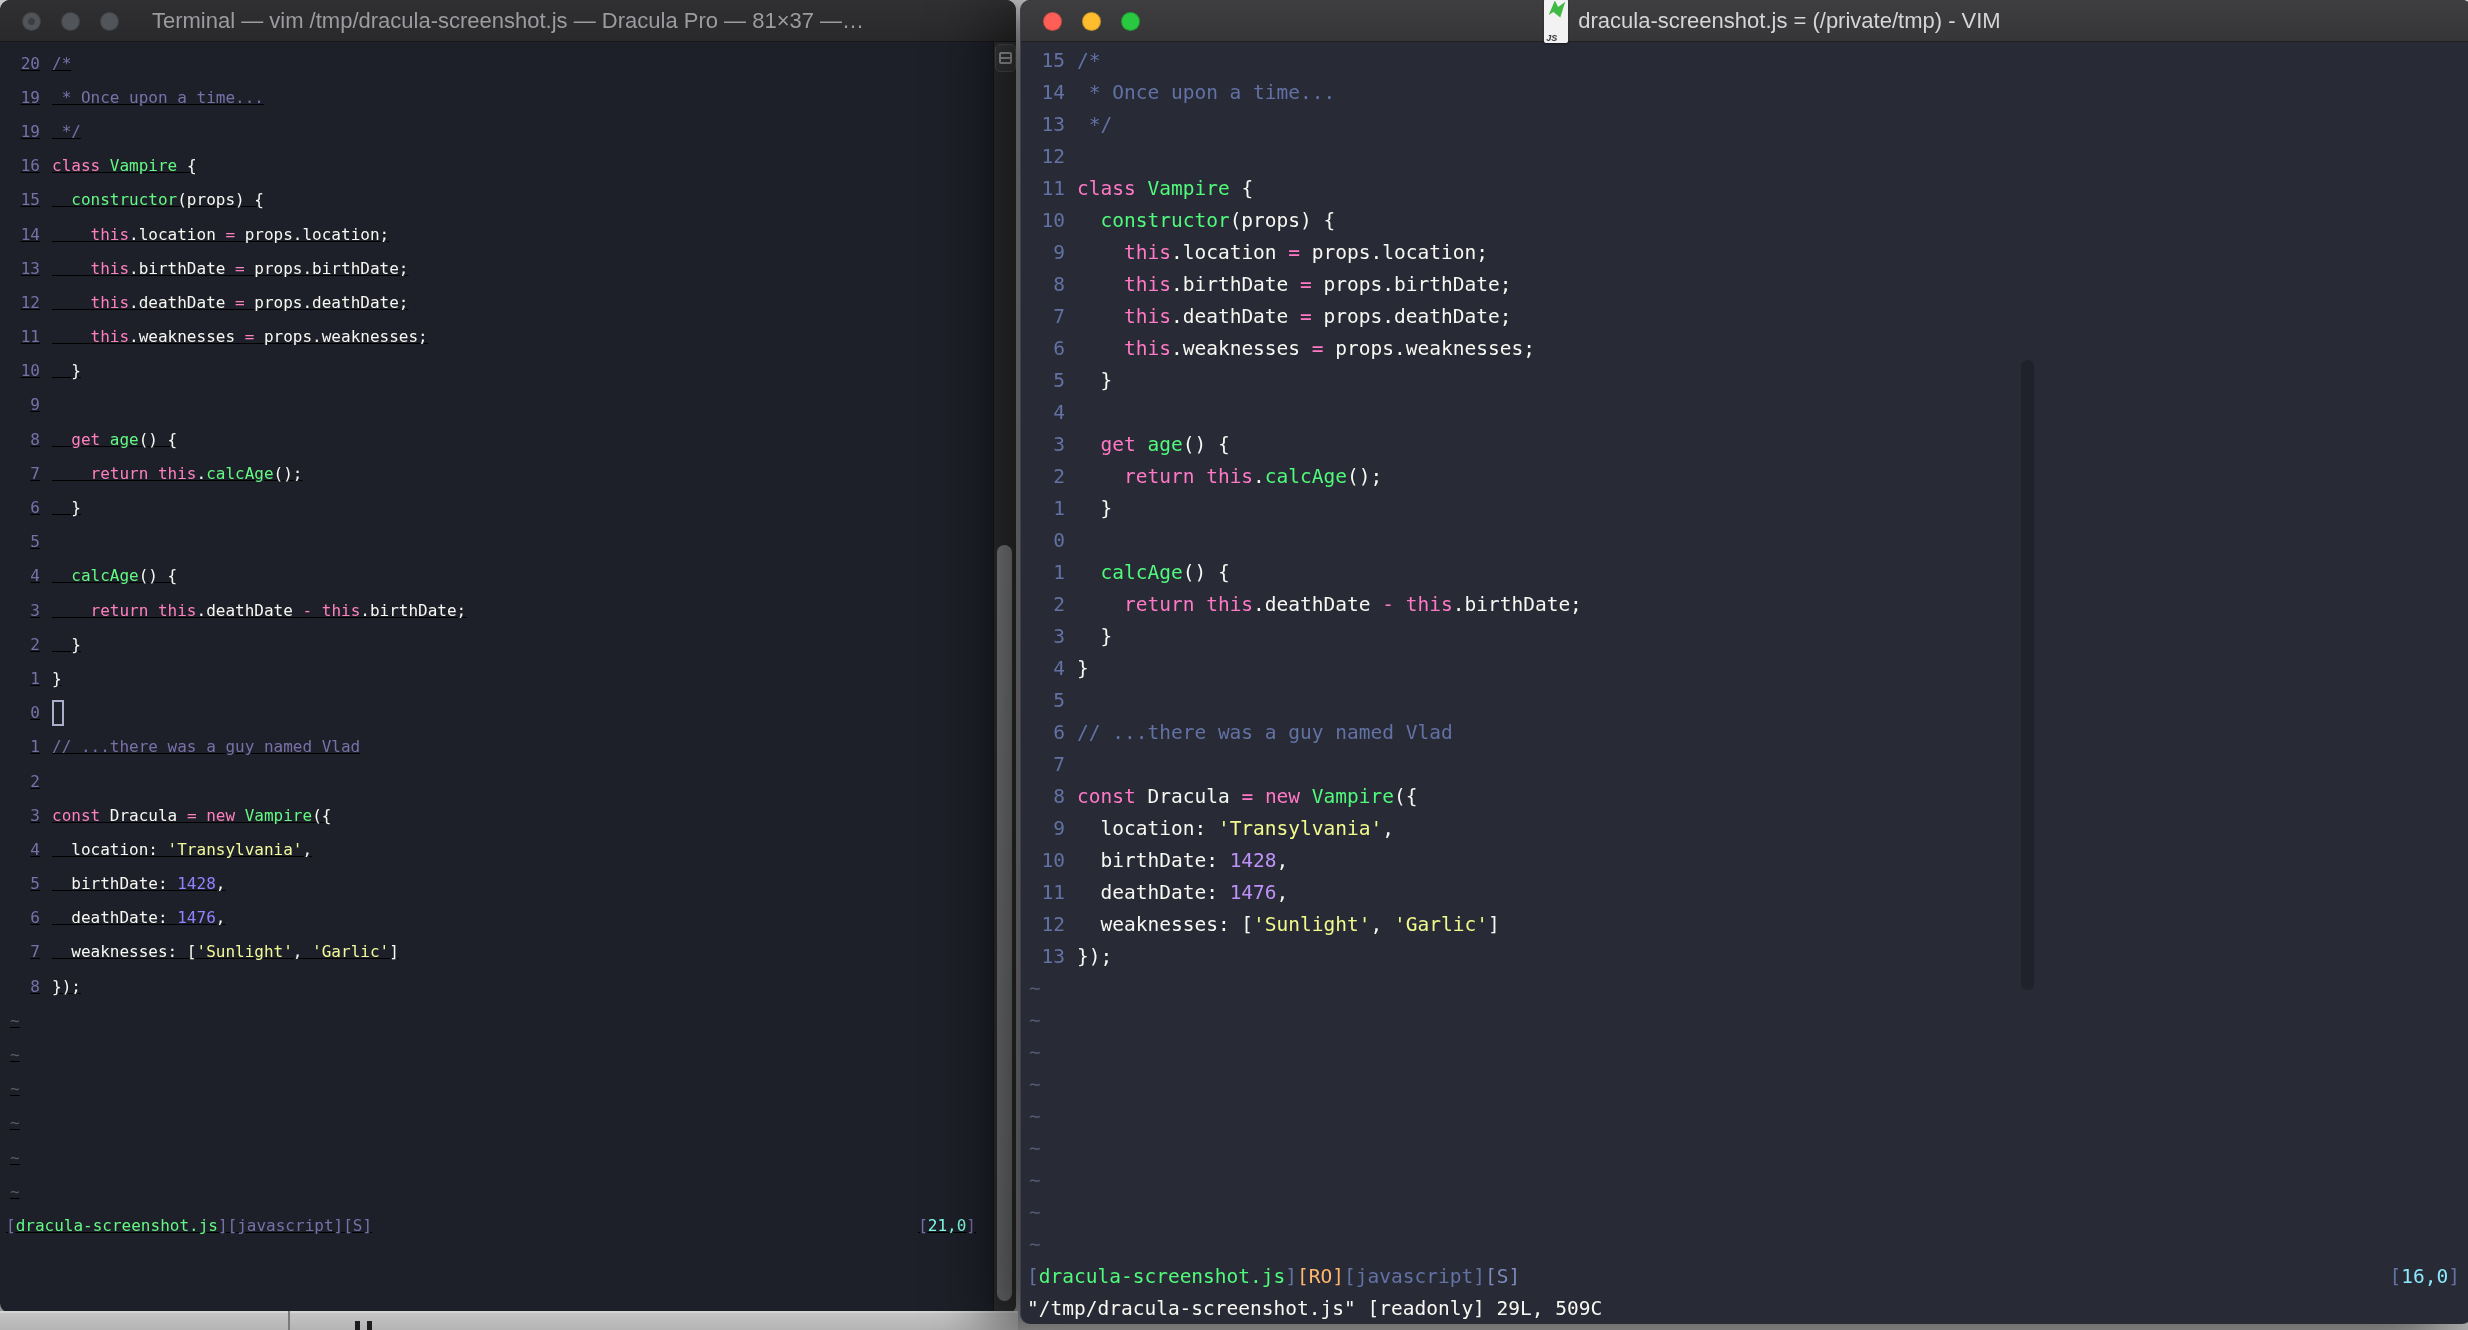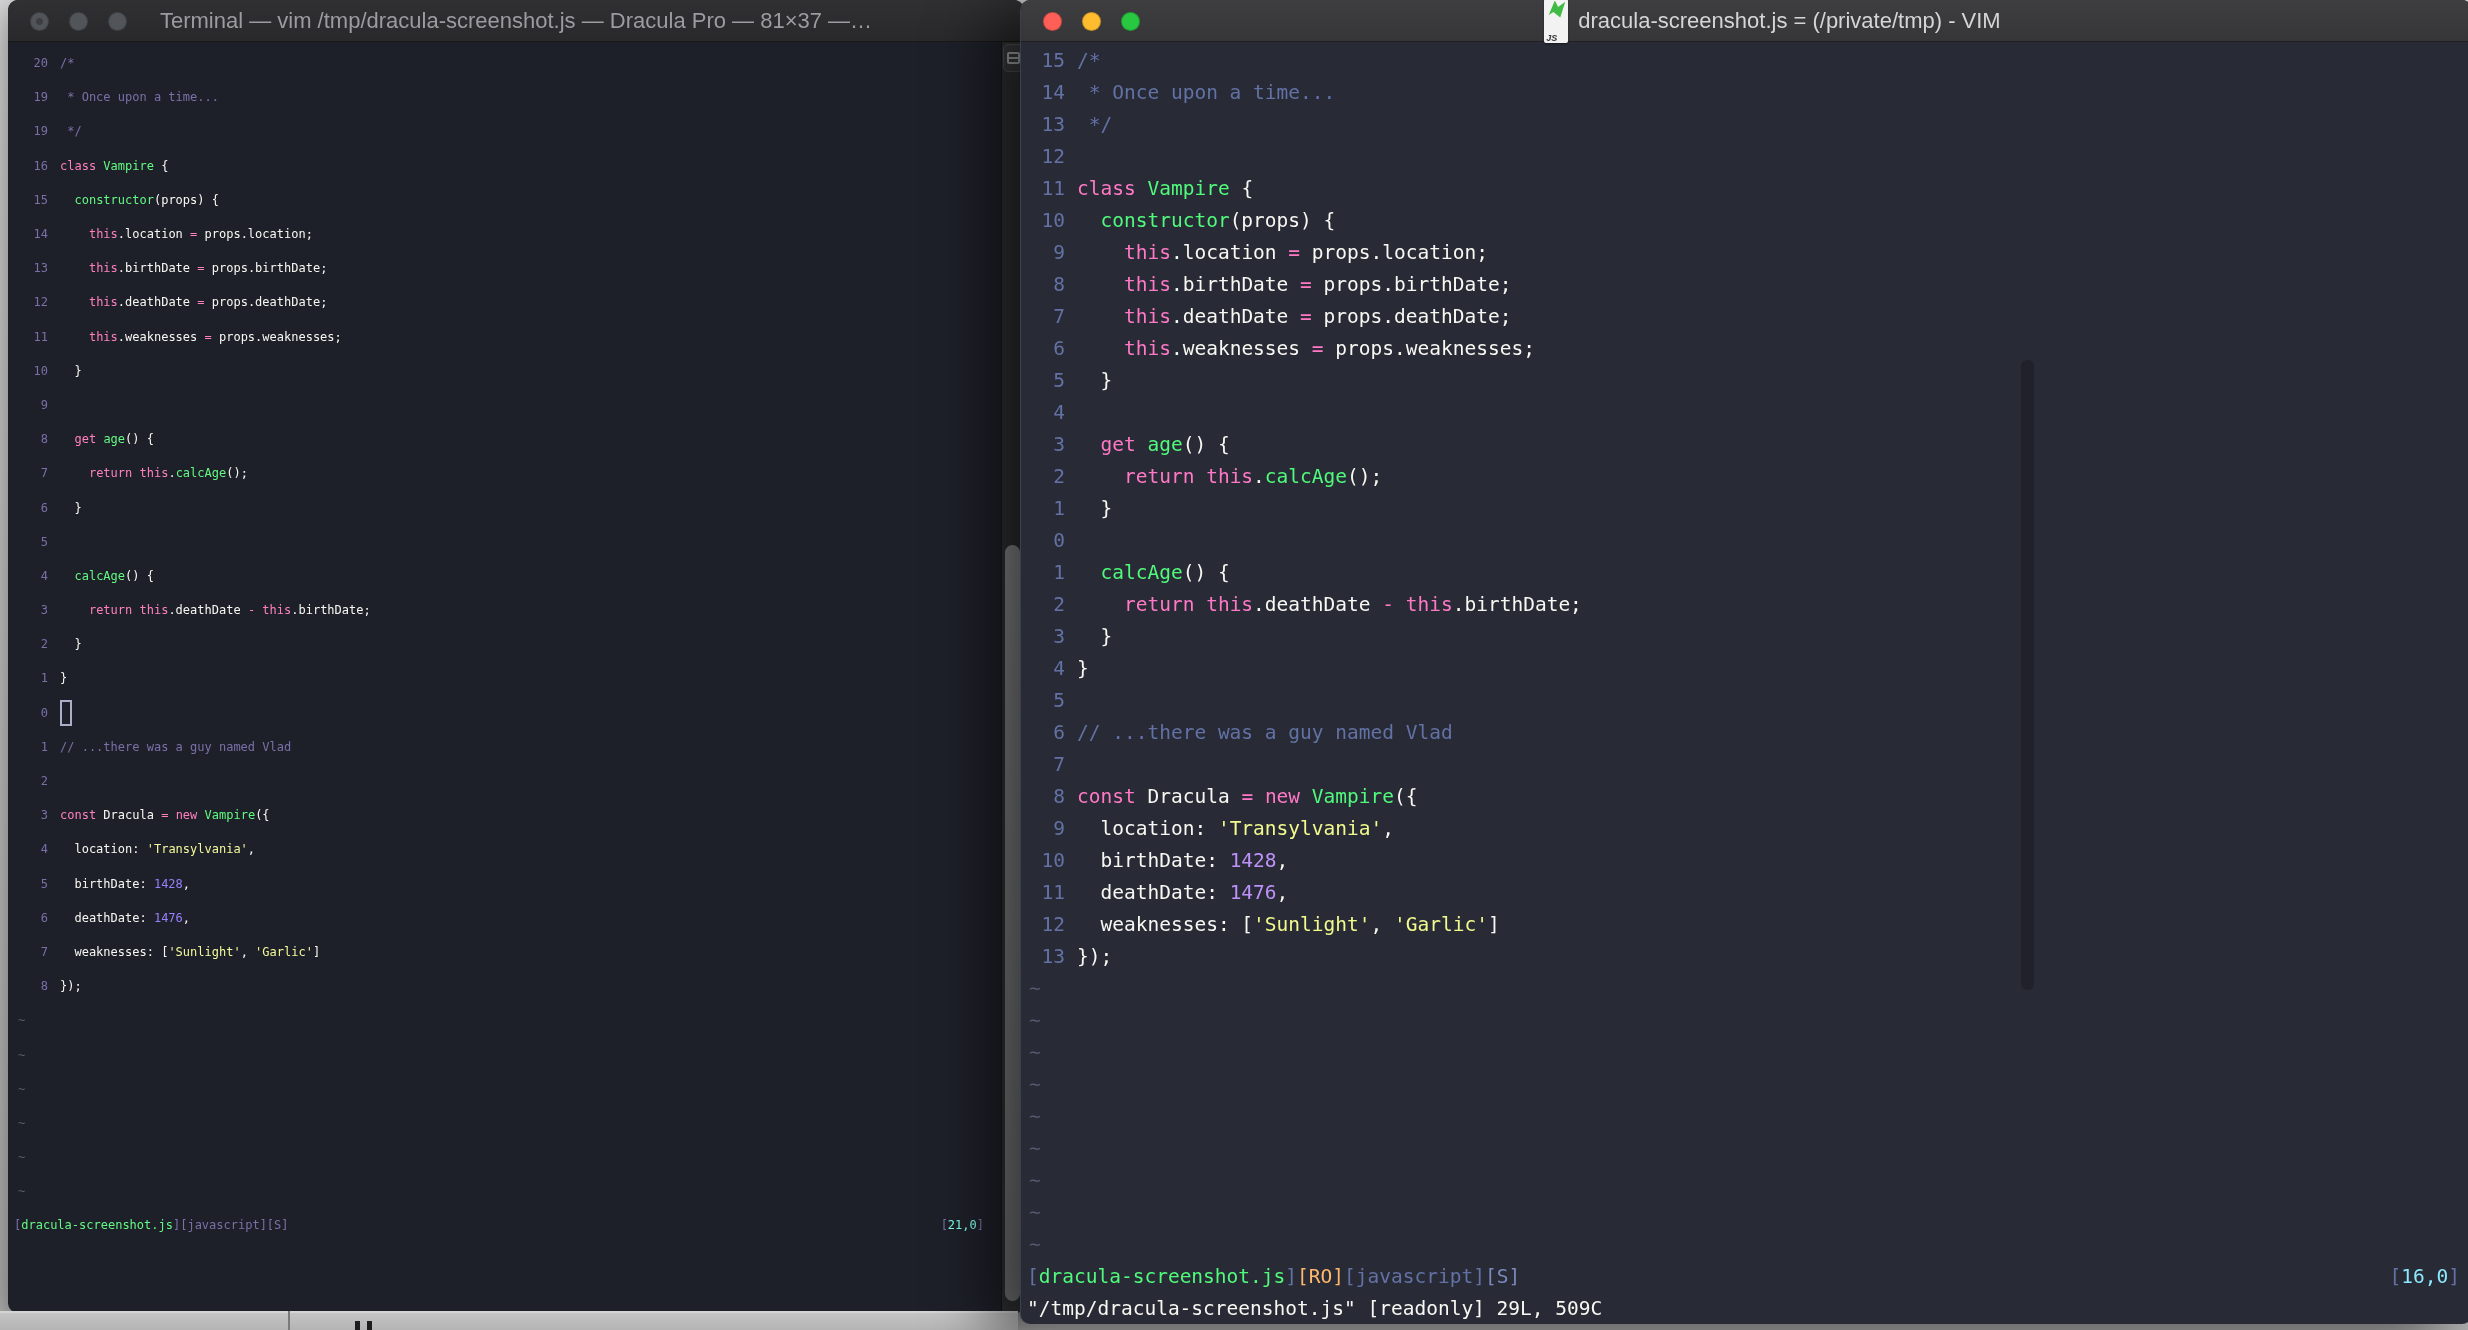--- a/index.html
+++ b/index.html
@@ -1,20 +1,20 @@
 <!DOCTYPE html>
 <html><head>
 <meta charset="utf-8">
 <style>
   * { margin:0; padding:0; box-sizing:border-box; }
   html,body { width:2468px; height:1330px; overflow:hidden; }
   body { position:relative; background:linear-gradient(#D8D8D8,#B2B2B2); font-family:"DejaVu Sans Mono", monospace; }
 
   .window { position:absolute; }
-  #left-window  { left:8px; top:0; width:1016px; height:1313px; background:var(--bg);
+  #left-window  { left:0; top:0; width:1016px; height:1313px; background:var(--bg);
                   border-radius:10px; box-shadow:0 10px 34px rgba(0,0,0,.45); }
   #right-window { left:1020px; top:0; width:1452px; height:1324px; background:var(--bg);
                   border-radius:10px; box-shadow:-30px 12px 60px rgba(0,0,0,.55); z-index:5;
                   border-left:1px solid #3C3F4E; }
 
   .titlebar { position:absolute; top:0; left:0; right:0; height:42px;
               border-radius:10px 10px 0 0; background:linear-gradient(var(--title-bg), var(--title-bg-b));
               border-bottom:1px solid rgba(0,0,0,.5); }
   .lights { position:absolute; left:22px; top:0; height:42px; display:flex; align-items:center; gap:20px; z-index:2; }
   .light { width:19px; height:19px; border-radius:50%; border:1px solid rgba(0,0,0,.2); }
@@ -34,21 +34,21 @@
   .doc-leaf { position:absolute; left:3px; top:2px; width:18px; height:17px; background:#3FBA44;
               clip-path:polygon(8% 85%, 42% 0%, 60% 38%, 100% 8%, 72% 100%, 34% 68%); }
   .doc-js   { position:absolute; left:2px; bottom:0px; font-family:"Liberation Sans", sans-serif;
               font-size:9px; font-weight:bold; font-style:italic; color:#35363B; }
 
   .buffer { position:absolute; top:42px; left:0; right:0; bottom:0; overflow:hidden; }
   #left-window  .buffer { padding-top:4px; }
   #right-window .buffer { padding-top:2px; }
 
   .row { display:flex; align-items:center; white-space:pre; }
-  #left-window  .row { height:34.2px; font-size:12px; }
+  #left-window  .row { height:34.2px; font-size:16px;text-decoration:underline; }
   #right-window .row { height:32px;   font-size:19.5px; }
   .num  { flex:none; width:26px; text-align:right; margin-right:12px; color:var(--num); }
   #left-window  .num { margin-left:14px; }
   #right-window .num { margin-left:18px; }
   .code { white-space:pre; }
 
   .tok-f  { color:var(--fg); }      .tok-k  { color:var(--pink); }
   .tok-g  { color:var(--green); }   .tok-y  { color:var(--yellow); }
   .tok-p  { color:var(--purple); }  .tok-c  { color:var(--comment); }
   .tok-br { color:var(--bracket); } .tok-gr { color:var(--green); }

